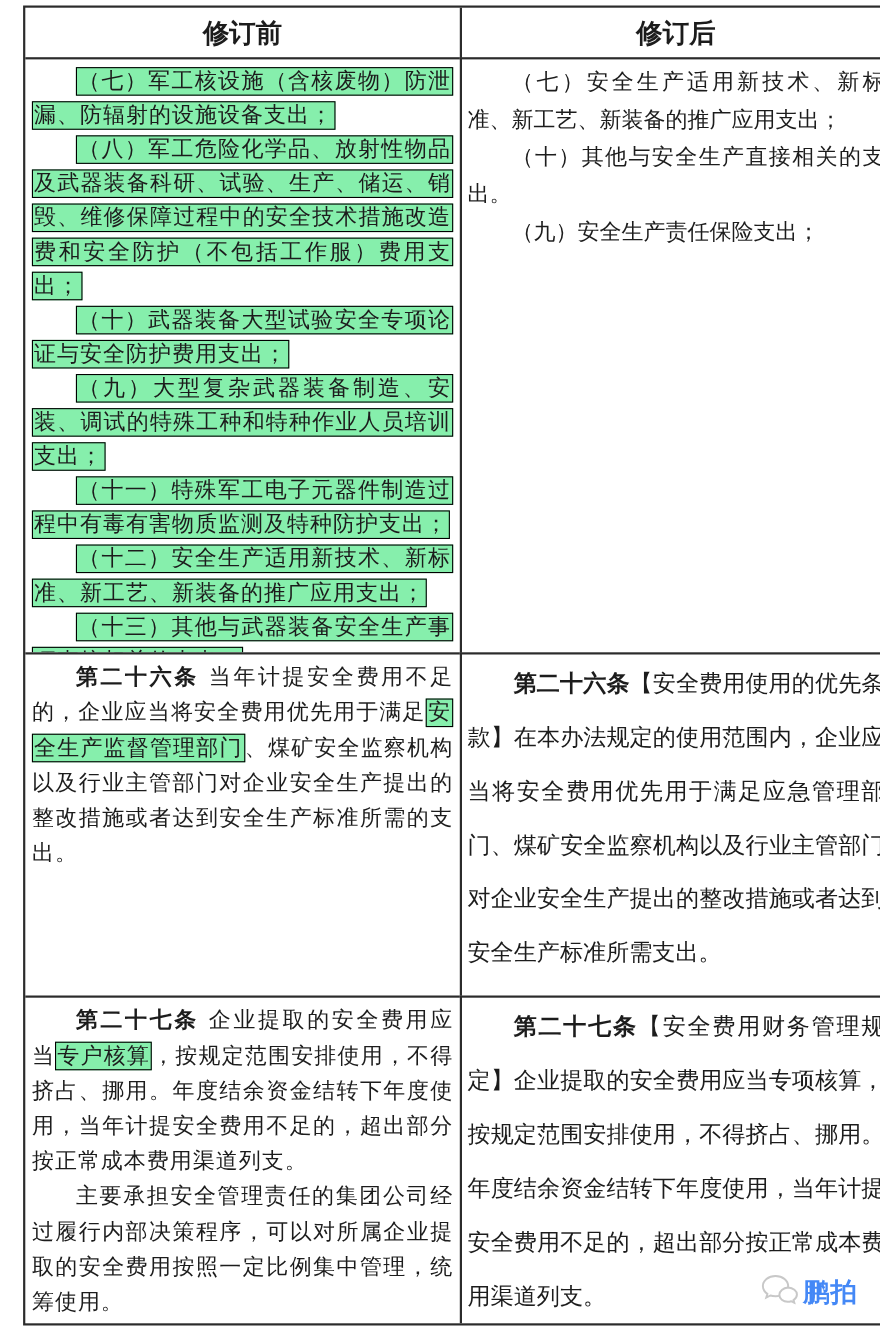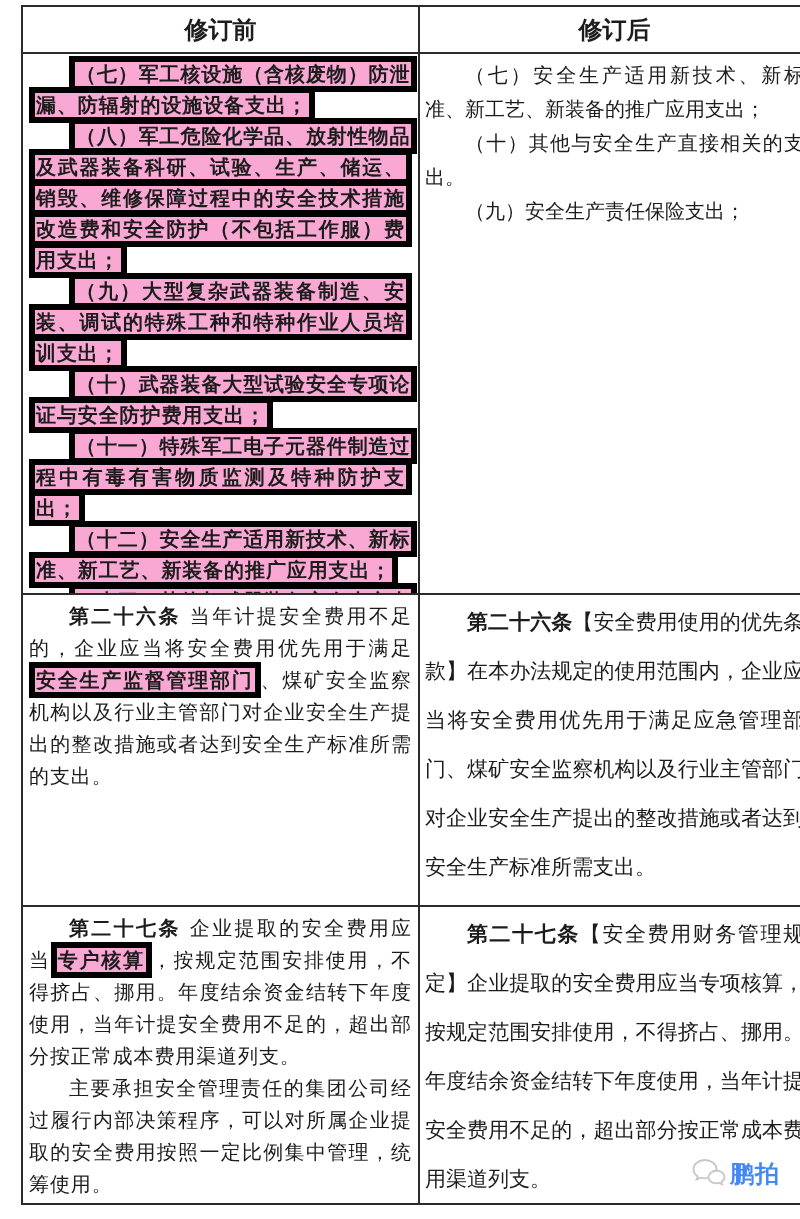--- a/index.html
+++ b/index.html
@@ -37,26 +37,25 @@
   .c-left {
     font-family: "Liberation Serif", "DejaVu Serif", serif;
     font-size: 20px;
     letter-spacing: 0.9px;
     text-align: justify;
     padding: 5px 6px 0 6px;
   }
   .c-left .itm { line-height: 31px; text-indent: 2em; }
   .c-left .para { line-height: 32px; text-indent: 2em; }
   .hl {
-    background: #f9a8d4;
-    border: 6px solid #000000;
+    background: #86efac;
+    border: 1px solid #000000;
     -webkit-box-decoration-break: clone;
     box-decoration-break: clone;
     padding: 1px 1px;
-    font-weight: bold;
   }
   .ttl {
     font-family: "Liberation Sans", "DejaVu Sans", sans-serif;
     font-weight: bold;
   }
   .gap { margin-right: 0.45em; }
   
   .c-right {
     font-family: "Liberation Sans", "DejaVu Sans", sans-serif;
     font-size: 20px;
@@ -98,22 +97,22 @@
     <div class="cell head">
       <span>修订前</span>
     </div>
     <div class="cell head col2">
       <span>修订后</span>
     </div>
 
     <div class="cell rowline c-left">
       <p class="itm"><span class="hl">（七）军工核设施（含核废物）防泄漏、防辐射的设施设备支出；</span></p>
       <p class="itm"><span class="hl">（八）军工危险化学品、放射性物品及武器装备科研、试验、生产、储运、销毁、维修保障过程中的安全技术措施改造费和安全防护（不包括工作服）费用支出；</span></p>
+      <p class="itm"><span class="hl">（十）武器装备大型试验安全专项论证与安全防护费用支出；</span></p>
       <p class="itm"><span class="hl">（九）大型复杂武器装备制造、安装、调试的特殊工种和特种作业人员培训支出；</span></p>
-      <p class="itm"><span class="hl">（十）武器装备大型试验安全专项论证与安全防护费用支出；</span></p>
       <p class="itm"><span class="hl">（十一）特殊军工电子元器件制造过程中有毒有害物质监测及特种防护支出；</span></p>
       <p class="itm"><span class="hl">（十二）安全生产适用新技术、新标准、新工艺、新装备的推广应用支出；</span></p>
       <p class="itm"><span class="hl">（十三）其他与武器装备安全生产事项直接相关的支出。</span></p>
     </div>
     <div class="cell rowline col2 c-right">
       <p class="itm">（七）安全生产适用新技术、新标准、新工艺、新装备的推广应用支出；</p>
       <p class="itm">（十）其他与安全生产直接相关的支出。</p>
       <p class="itm">（九）安全生产责任保险支出；</p>
     </div>
 

